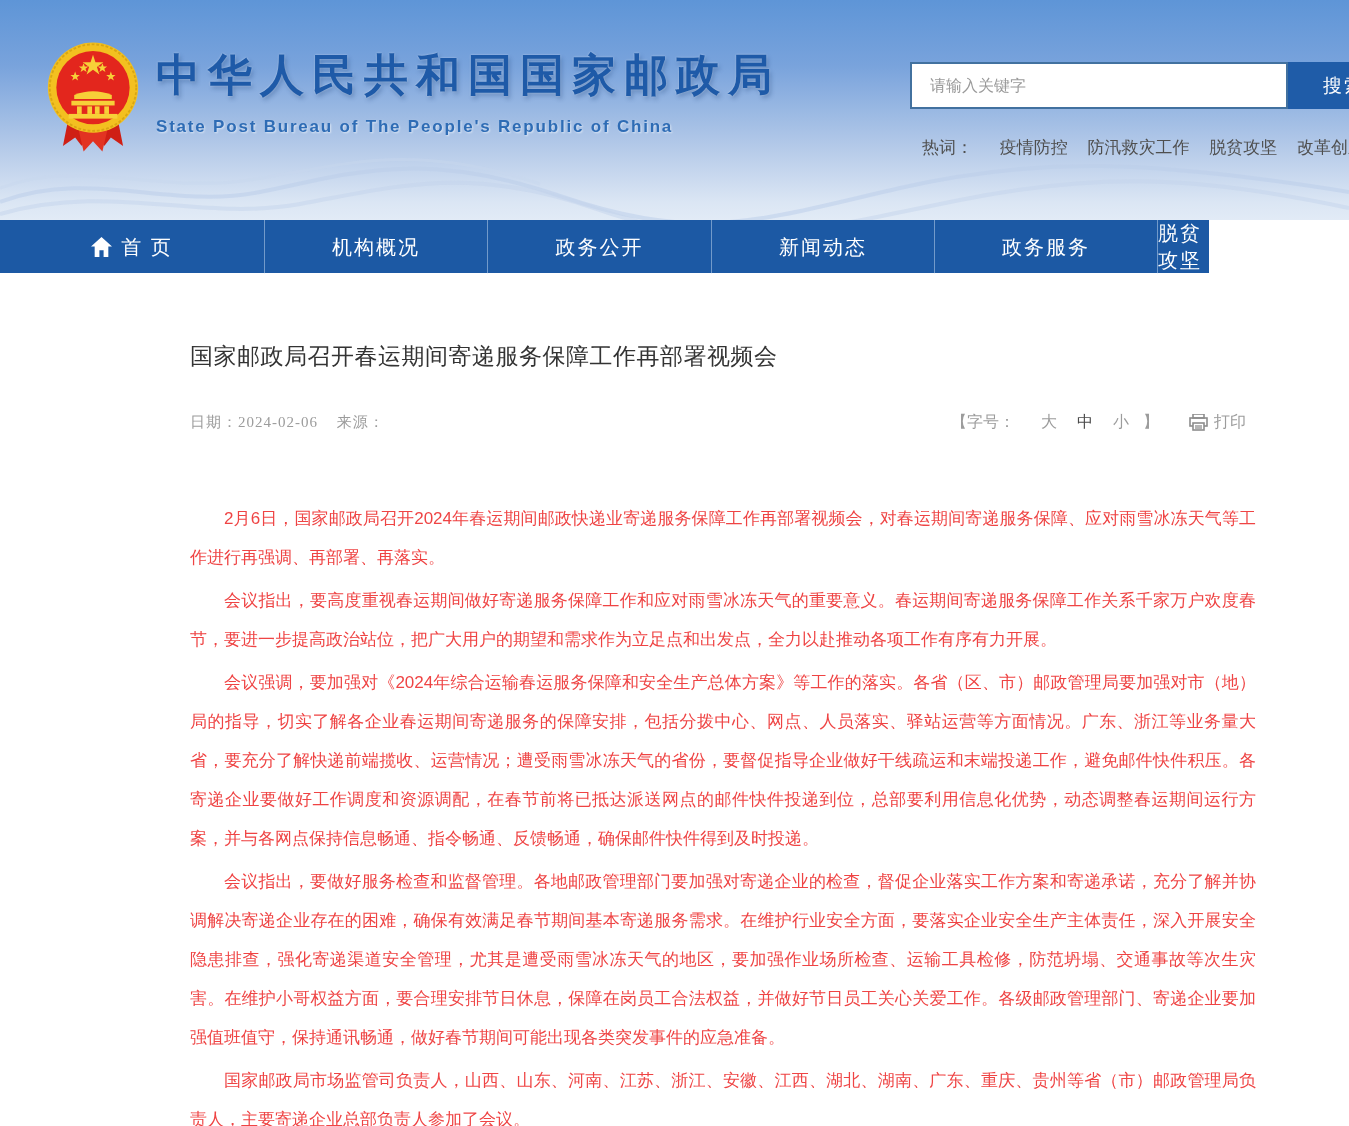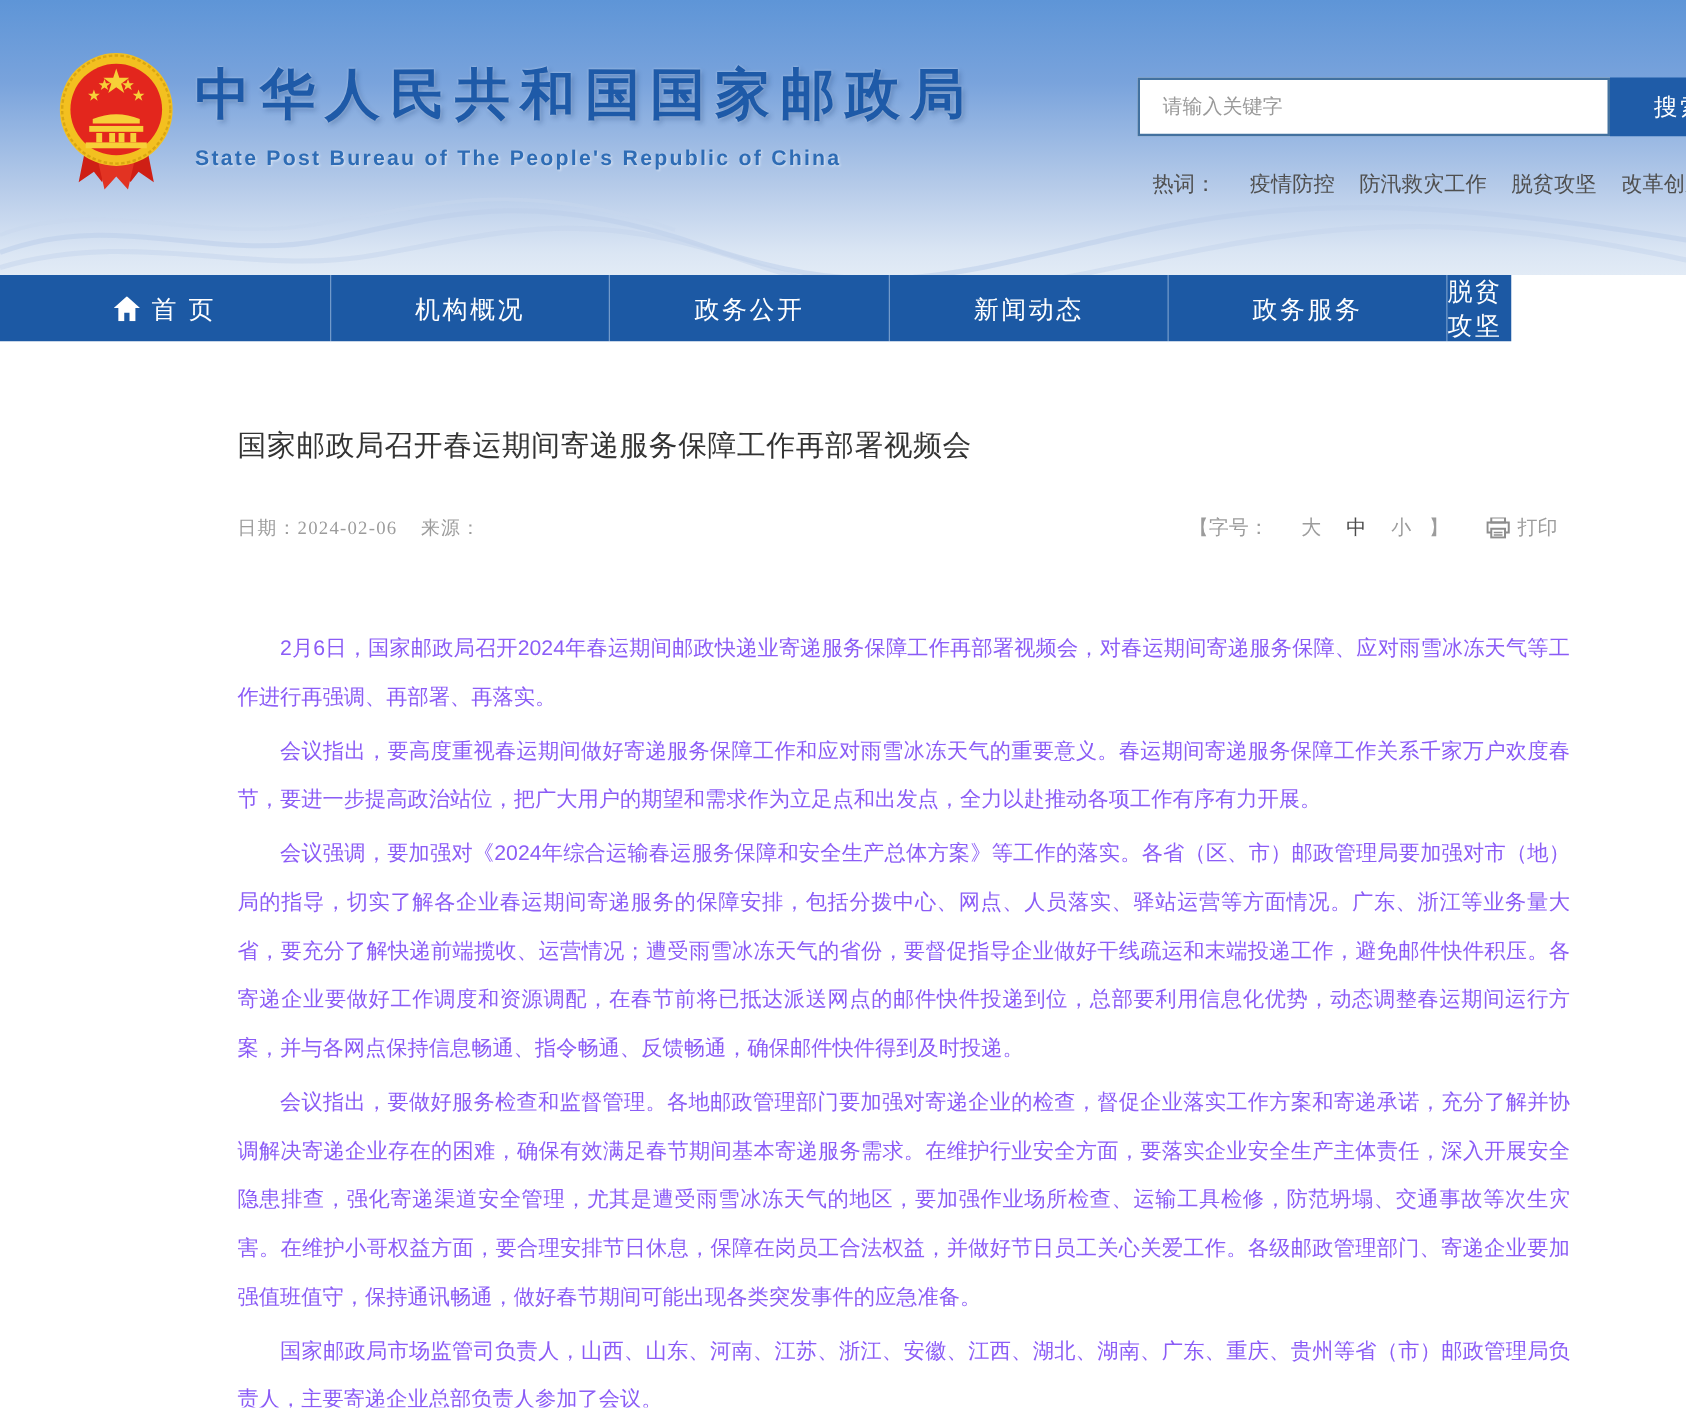--- a/index.html
+++ b/index.html
@@ -72,21 +72,21 @@
   .meta-right{ display:flex; align-items:center; font-size:16px; color:#9c9c9c; padding-right:10px; }
   .fs-open{ margin-right:26px; }
   .fs-size{ margin-right:20px; color:#9c9c9c; text-decoration:none; cursor:pointer; }
   .fs-size.active{ color:#4a4a4a; }
   .fs-close{ margin-left:-6px; }
   .print-btn{ display:flex; align-items:center; margin-left:30px; cursor:pointer; }
   .printer-icon{ width:19px; height:17px; margin-right:6px; }
 
   .article-body{ margin-top:66px; }
   .article-body p{
-    font-size:17px; color:#8b5cf6; line-height:39px; text-indent:2em;
+    font-size:17px; color:#ef4444; line-height:39px; text-indent:2em;
     text-align:justify; margin-bottom:4px;
   }
 </style>
 </head>
 <body>
 
 <header class="site-header">
   <svg class="waves" viewBox="0 0 1349 90" preserveAspectRatio="none">
     <path d="M0 72 C 90 38, 170 80, 260 62 S 420 18, 560 66 S 760 90, 900 58 S 1150 30, 1349 62" fill="none" stroke="#bccee9" stroke-width="4" opacity="0.55"></path>
     <path d="M0 84 C 110 52, 200 92, 300 74 S 470 34, 600 80 S 820 98, 960 70 S 1200 46, 1349 78" fill="none" stroke="#c4d4ec" stroke-width="4" opacity="0.5"></path>

